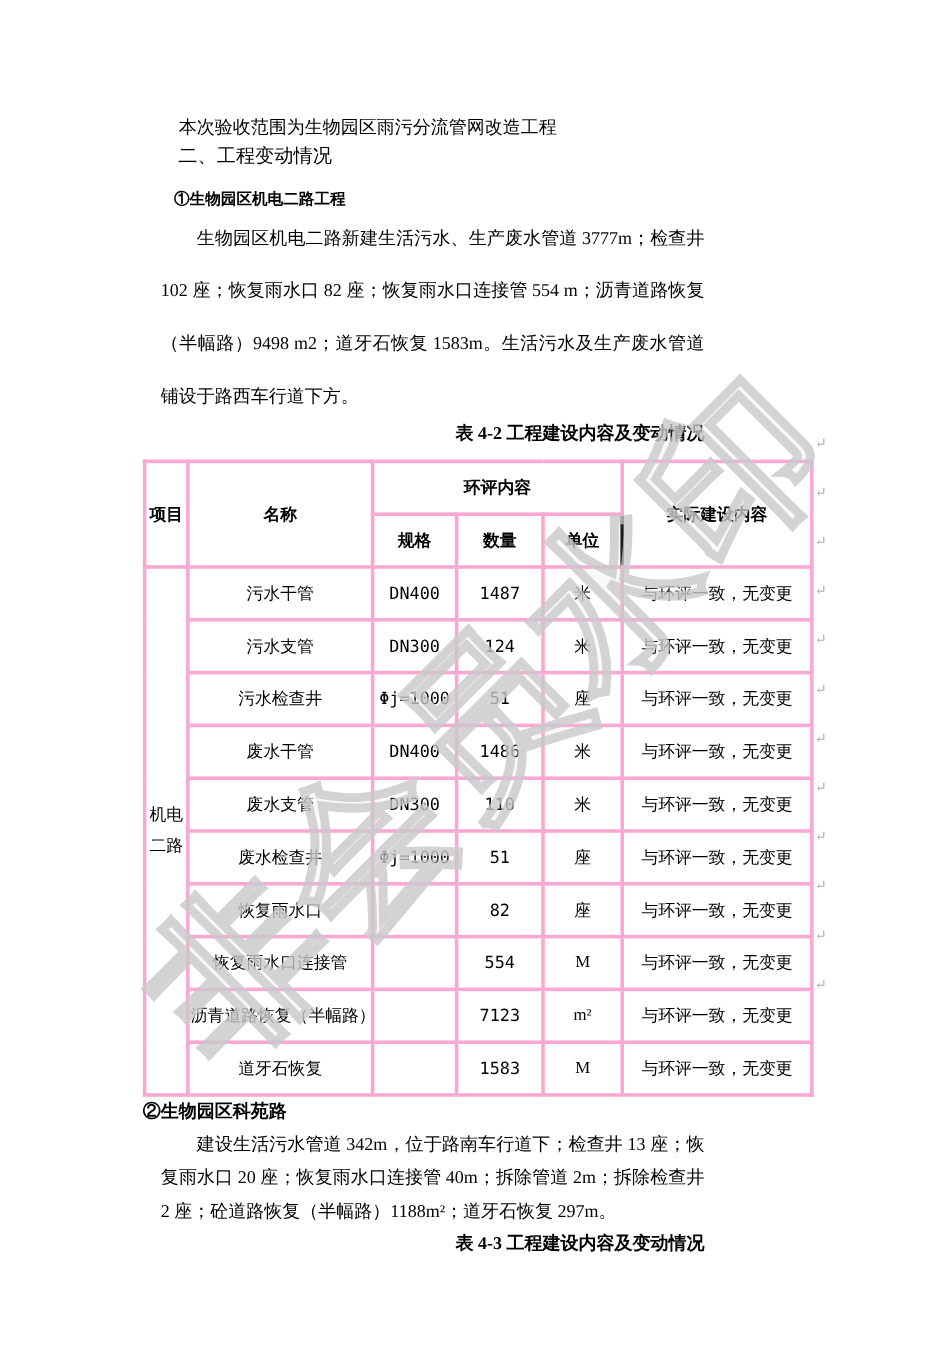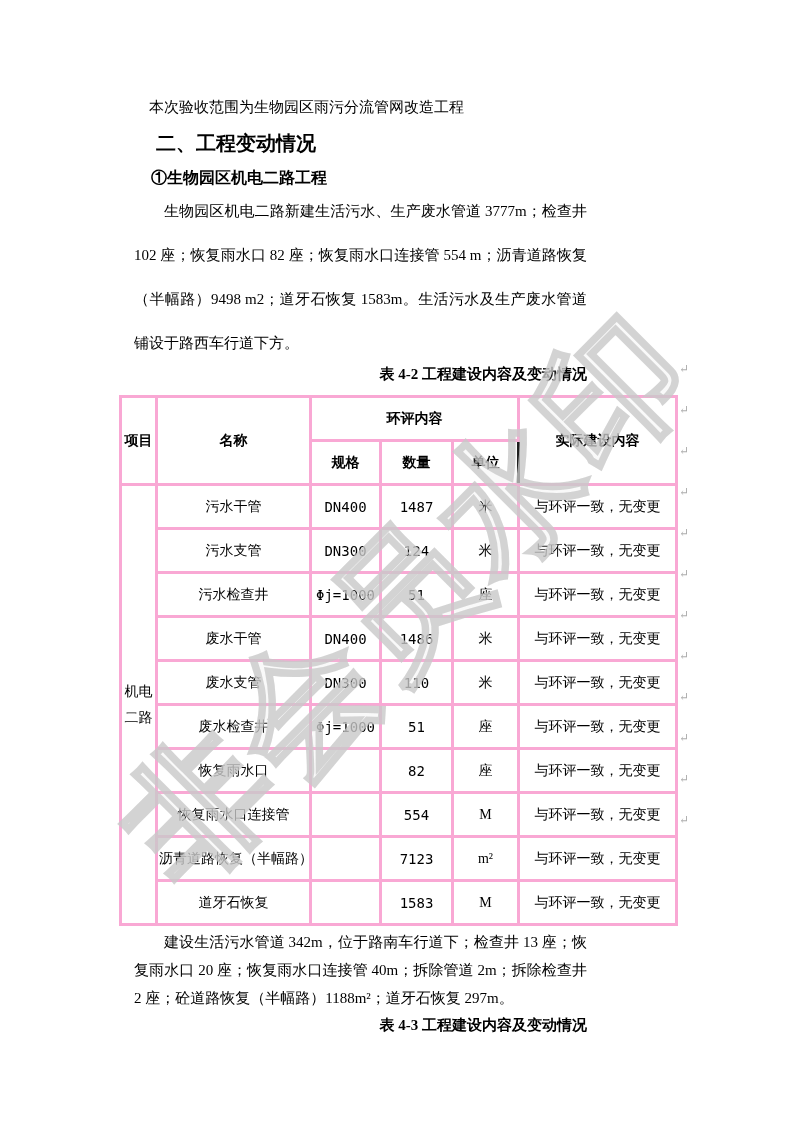--- a/index.html
+++ b/index.html
@@ -7,22 +7,22 @@
     position:relative;
     width:793px;height:1122px;
     background:#ffffff;
     overflow:hidden;
     font-family:"Liberation Serif","DejaVu Serif",serif;
     color:#000;
   }
   .content{position:absolute;left:119px;top:0;width:468px;}
   .content > *{margin:0;}
   .intro{margin-top:97px;font-size:15px;line-height:20px;text-indent:2em;}
-  .heading1{margin-top:15px;font-size:20px;font-weight:bold;line-height:22px;text-indent:1.85em;}
-  .sub1{margin-top:13px;font-size:16px;font-weight:bold;line-height:22px;text-indent:2em;}
+  .heading1{margin-top:3px;font-size:16px;font-weight:normal;line-height:22px;text-indent:1.85em;}
+  .sub1{margin-top:13px;font-size:13px;font-weight:bold;line-height:22px;text-indent:2em;}
   .para{font-size:15px;line-height:44px;text-align:justify;text-indent:2em;margin-left:15px;}
   .para1{margin-top:0;}
   .tbl-title{margin-top:-2px;font-size:15px;font-weight:bold;line-height:22px;text-align:right;}
   .sub2{margin-top:2px;font-size:15px;font-weight:bold;line-height:22px;}
   .para2{margin-top:2px;line-height:28px;}
   .t43-title{margin-top:2px;}
 
   table.tbl{
     border-collapse:collapse;table-layout:fixed;
     width:556px;margin-top:10px;
@@ -189,19 +189,20 @@
           <tr>
             <td class="col-name">道牙石恢复</td>
             <td class="mono"></td>
             <td class="mono">1583</td>
             <td class="col-unit">M</td>
             <td class="col-actual">与环评一致，无变更</td>
           </tr>
         </tbody>
     </table>
 
+    <p class="sub2">②生物园区科苑路</p>
 
     <p class="para para2">建设生活污水管道 342m，位于路南车行道下；检查井 13 座；恢复雨水口 20 座；恢复雨水口连接管 40m；拆除管道 2m；拆除检查井 2 座；砼道路恢复（半幅路）1188m²；道牙石恢复 297m。</p>
 
     <p class="tbl-title t43-title">表 4-3 工程建设内容及变动情况</p>
 
   </div>
 </div>
 
 </body></html>

